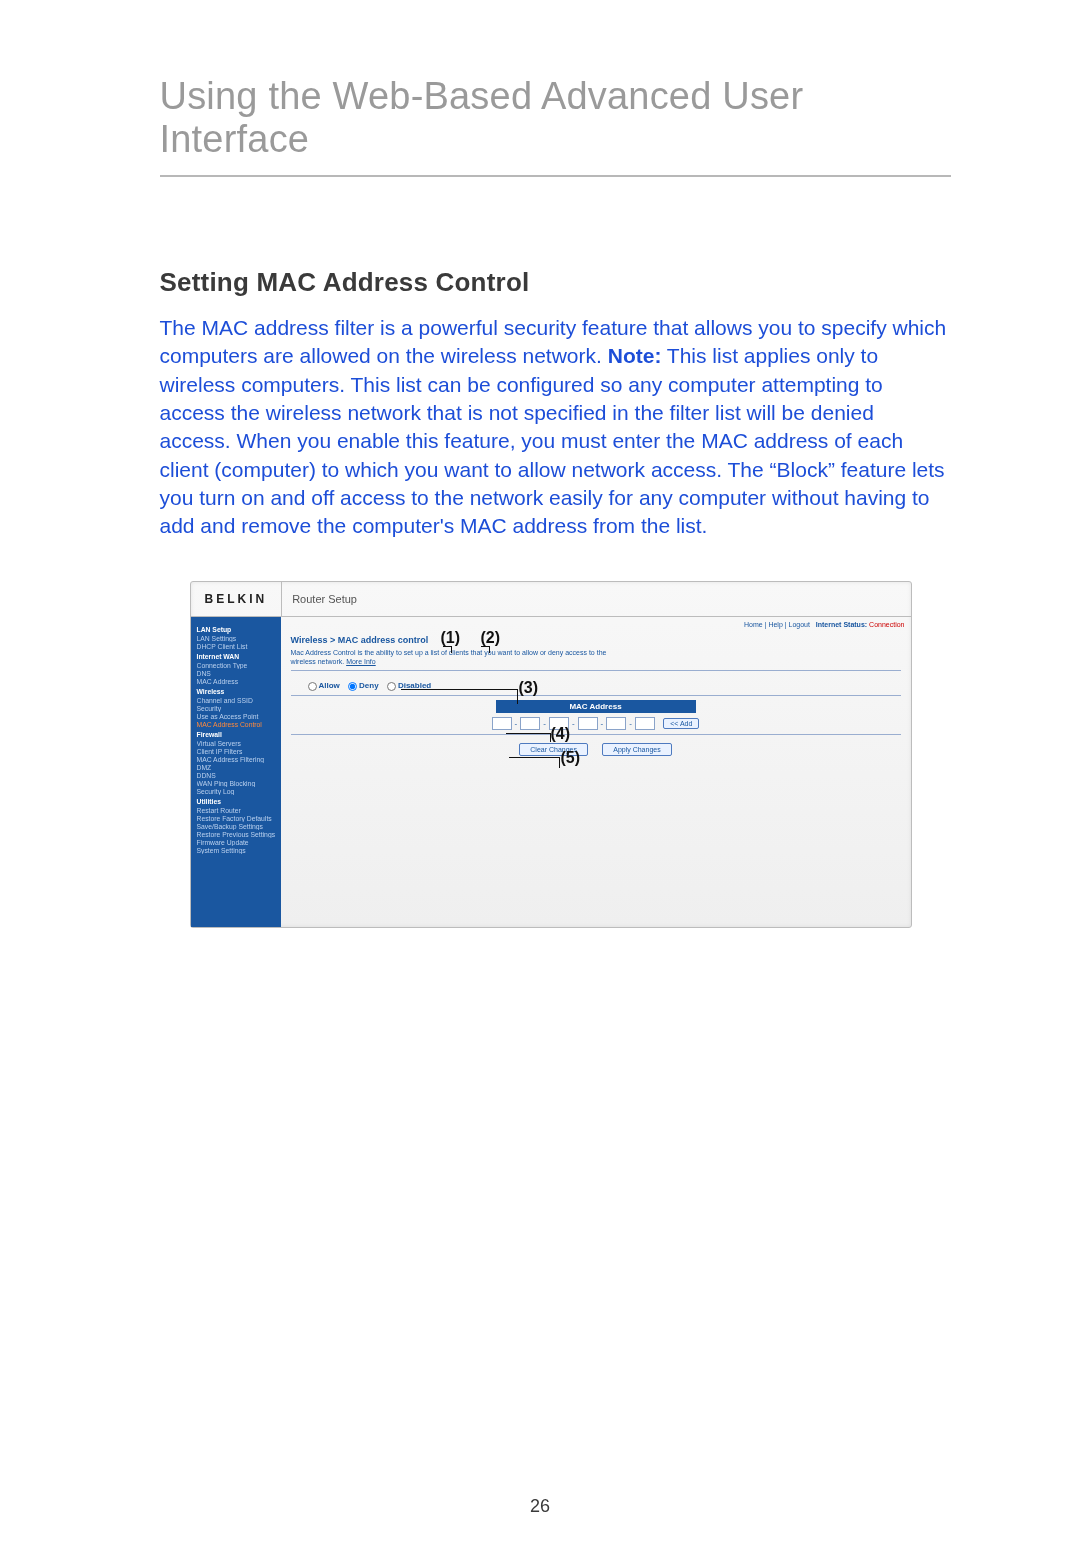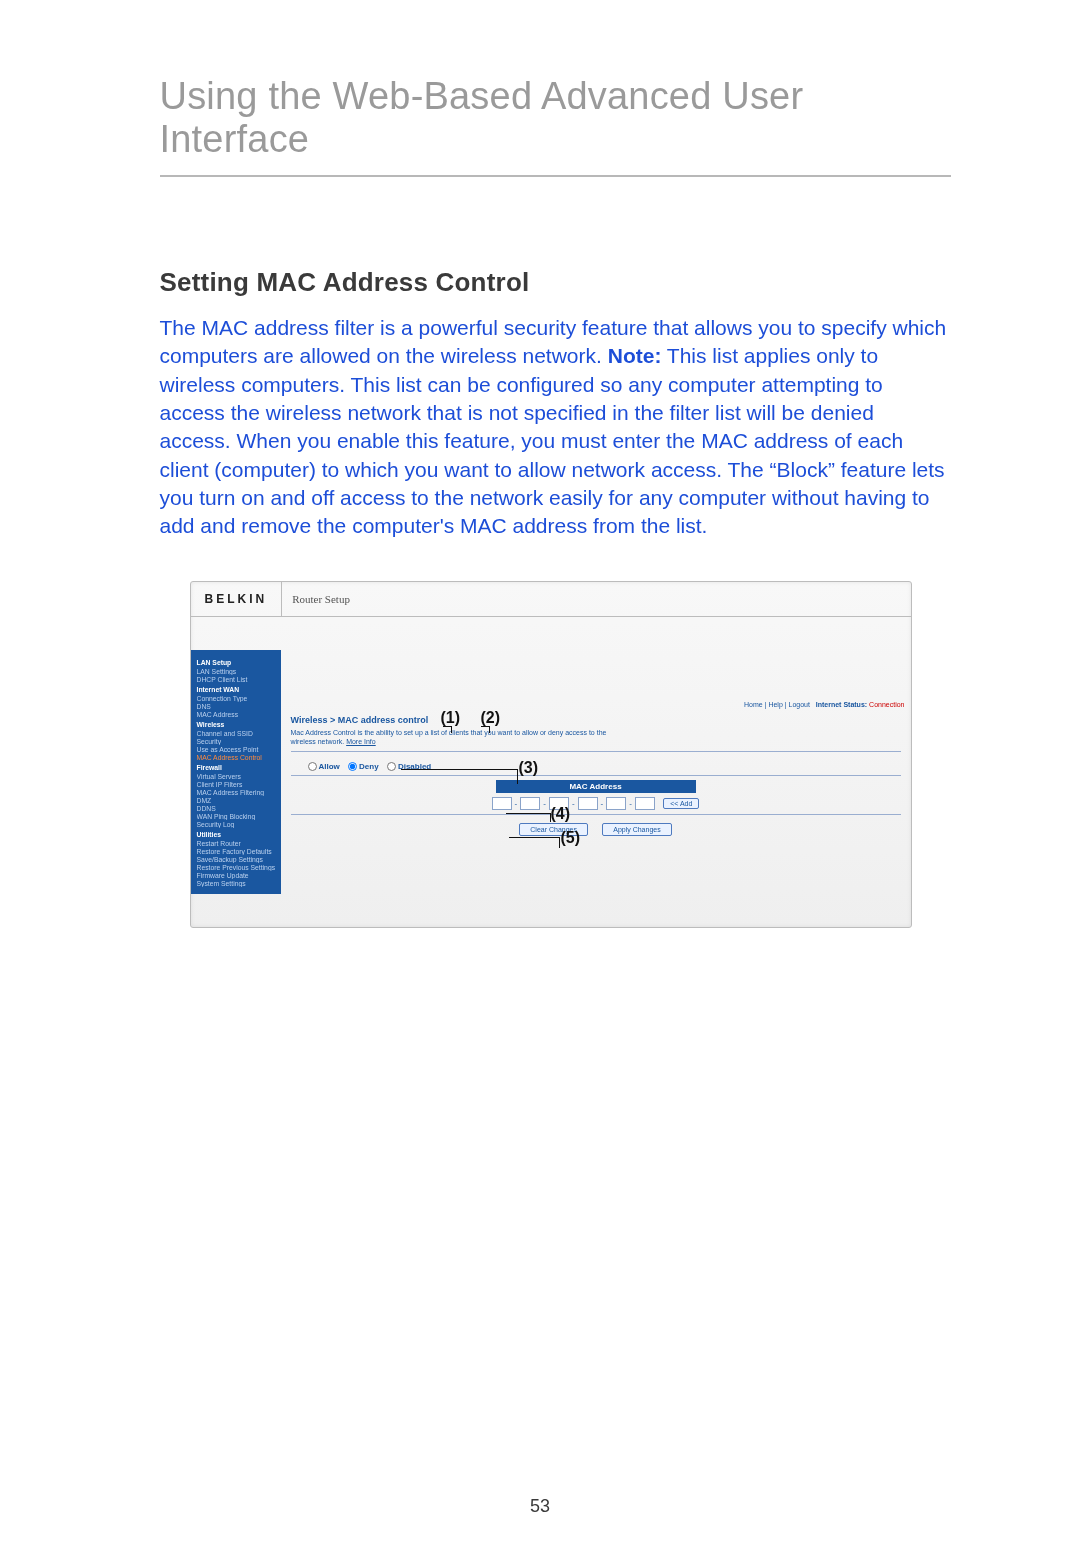--- a/index.html
+++ b/index.html
@@ -7,22 +7,22 @@
   .page-title{font-size:38px;color:#9a9a9a;font-weight:300;letter-spacing:.2px;border-bottom:2px solid #b8b8b8;padding-bottom:14px;margin:0 0 90px 0;}
   .section-title{font-size:26px;font-weight:600;color:#3a3a3a;margin:0 0 16px 0;letter-spacing:.2px;}
   .body-text{font-size:21px;line-height:1.35;color:#1d4ed8;margin:0 0 0 0;}
   .body-text b{font-weight:700;}
   .page-num{position:absolute;bottom:40px;left:50%;transform:translateX(-50%);font-size:18px;color:#3a3a3a;}
 
   
   .ui-frame{width:720px;margin:40px 0 0 30px;border:1px solid #bcbcbc;background:linear-gradient(#f8f8f8,#efefef);box-shadow:0 0 4px rgba(0,0,0,.08) inset;border-radius:3px;}
   .ui-hdr{display:flex;align-items:center;border-bottom:1px solid #bcbcbc;}
   .ui-logo{font-family:Arial,sans-serif;font-size:12px;font-weight:700;letter-spacing:3px;color:#222;padding:10px 14px;border-right:1px solid #bcbcbc;}
-  .ui-brand{font-size:11px;color:#555;padding-left:10px;font-family:Liberation Serif, serif;}
-  .ui-body{display:flex;min-height:310px;align-items:center;}
+  .ui-brand{font-size:11px;color:#555;padding-left:10px;}
+  .ui-body{display:flex;min-height:310px;}
   .ui-side{width:90px;background:#1a57a0;color:#cfe0f5;font-size:6.8px;padding:6px 6px;box-sizing:border-box;}
   .ui-side .grp{color:#fff;font-weight:700;margin:3px 0 2px 0;}
   .ui-side .itm{color:#b9d0ee;margin:1px 0;white-space:nowrap;overflow:hidden;}
   .ui-side .itm.sel{color:#ff8a3c;}
   .ui-main{flex:1;padding:6px 10px 10px 10px;position:relative;font-size:8px;color:#333;}
   .ui-top-links{position:absolute;right:6px;top:4px;font-size:7px;color:#1a57a0;}
   .ui-top-links .st{color:#c00;}
   .ui-crumb{color:#1a57a0;font-weight:700;font-size:9px;margin:12px 0 4px 0;}
   .ui-desc{color:#1a57a0;font-size:7px;line-height:1.25;max-width:340px;}
   .ui-desc .more{text-decoration:underline;}
@@ -145,14 +145,14 @@
 
         <span class="lead brkR" style="left:162px;top:29px;width:8px;height:6px;"></span>
         <span class="lead brkR" style="left:200px;top:29px;width:8px;height:6px;"></span>
         <span class="lead brkR" style="left:120px;top:72px;width:116px;height:14px;"></span>
         <span class="lead brkR" style="left:225px;top:116px;width:44px;height:8px;"></span>
         <span class="lead brkR" style="left:228px;top:140px;width:50px;height:10px;"></span>
       </div>
     </div>
   </div>
 
-  <div class="page-num">53</div>
+  <div class="page-num">26</div>
 </div>
 
 </body></html>

